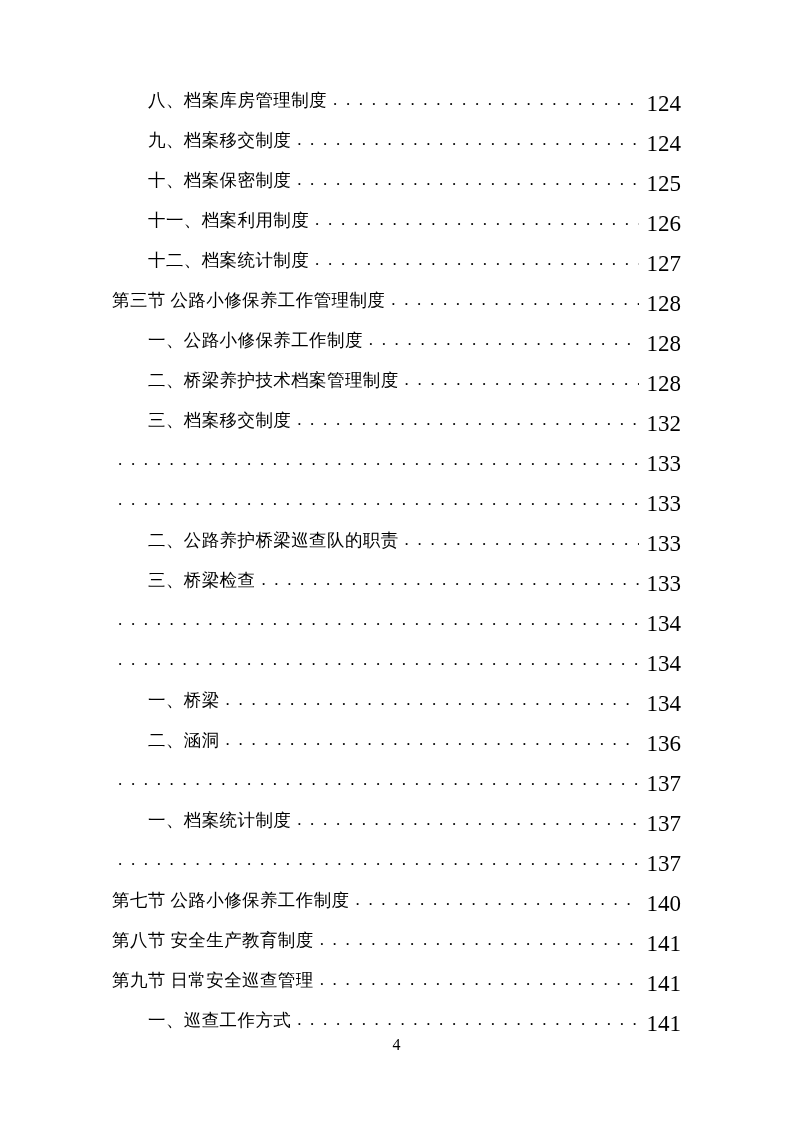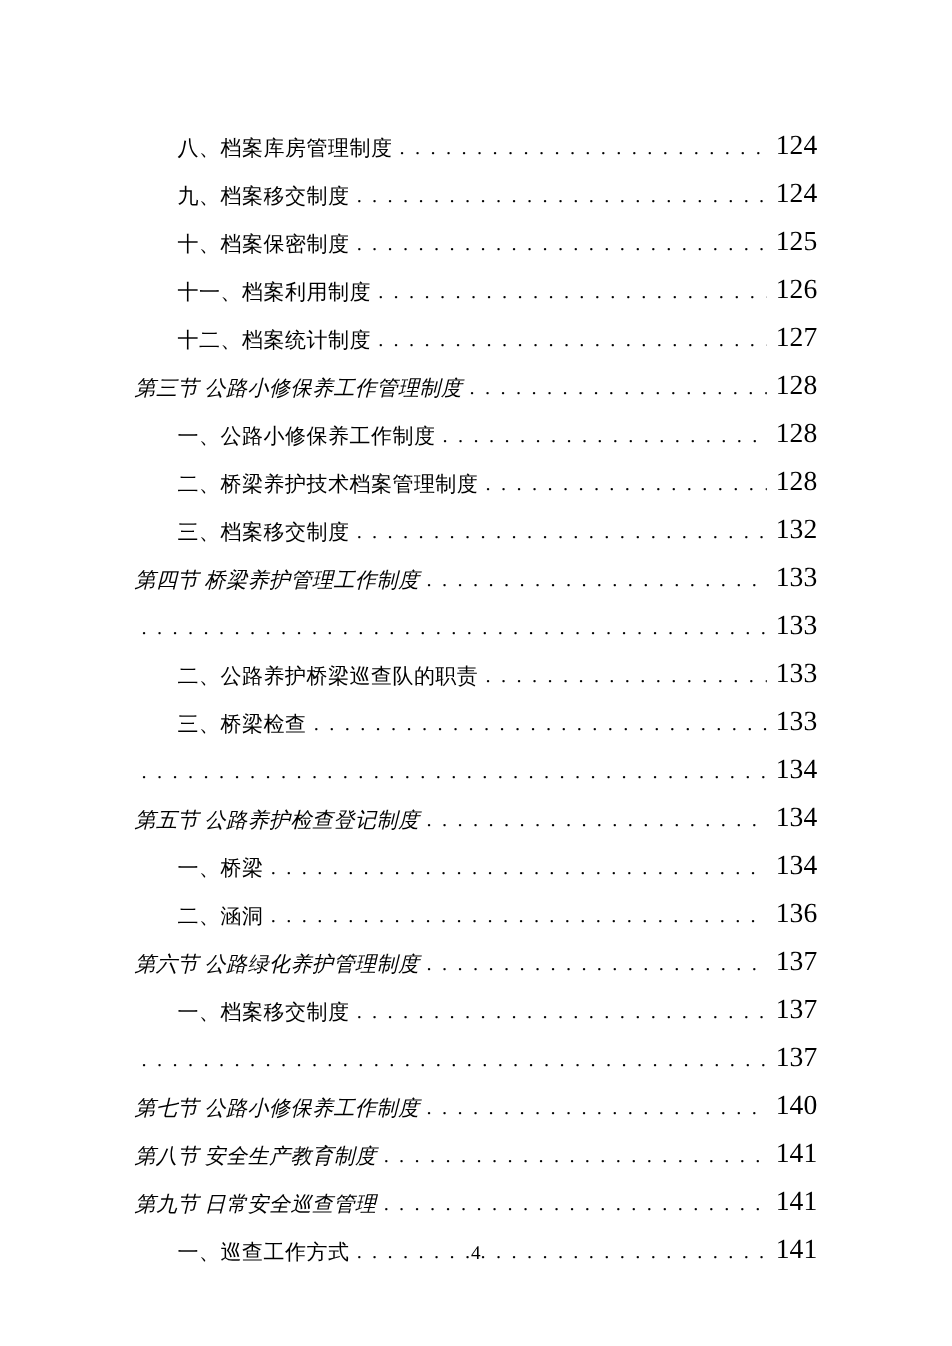--- a/index.html
+++ b/index.html
@@ -20,21 +20,21 @@
     width: 793px;
     height: 1122px;
     box-sizing: border-box;
     padding: 92px 112px 0 112px;
   }
   .toc {
     display: block;
   }
   .toc-entry {
     display: flex;
-    align-items: flex-end;
+    align-items: flex-start;
     font-size: 17.5px;
     line-height: 1.0;
     height: 40px;
     white-space: nowrap;
   }
   .toc-entry .label {
     flex: 0 0 auto;
     letter-spacing: 0.4px;
   }
   .toc-entry .leader {
@@ -49,21 +49,21 @@
     top: -1px;
   }
   .toc-entry .page-num {
     flex: 0 0 auto;
     width: 38px;
     text-align: right;
     font-family: "Liberation Serif", "DejaVu Serif", serif;
     font-size: 23px;
   }
   
-  .lvl-sec .label { margin-left: 0px; font-style: italic; }
+  .lvl-sec .label { margin-left: 0px; }
   .lvl-sub .label { margin-left: 36px; }
 
   .page-footer {
     position: absolute;
     left: 0;
     right: 0;
     bottom: 68px;
     text-align: center;
     font-size: 16px;
     font-family: "Liberation Serif", "DejaVu Serif", serif;
@@ -113,21 +113,20 @@
         <span class="label">二、桥梁养护技术档案管理制度</span>
         <span class="leader">. . . . . . . . . . . . . . . . . . . . . . . . . . . . . . . . . . . . . . . . . . . . . . . . . . . . . . . . . . . . . . . . . . . . . . . . . . . . . . . . . . . . . . . . . </span>
         <span class="page-num">128</span>
       </div>
       <div class="toc-entry lvl-sub">
         <span class="label">三、档案移交制度</span>
         <span class="leader">. . . . . . . . . . . . . . . . . . . . . . . . . . . . . . . . . . . . . . . . . . . . . . . . . . . . . . . . . . . . . . . . . . . . . . . . . . . . . . . . . . . . . . . . . </span>
         <span class="page-num">132</span>
       </div>
       <div class="toc-entry lvl-sec">
-        <span class="label">第四节 桥梁养护管理工作制度</span>
         <span class="leader">. . . . . . . . . . . . . . . . . . . . . . . . . . . . . . . . . . . . . . . . . . . . . . . . . . . . . . . . . . . . . . . . . . . . . . . . . . . . . . . . . . . . . . . . . </span>
         <span class="page-num">133</span>
       </div>
       <div class="toc-entry lvl-sub">
         <span class="leader">. . . . . . . . . . . . . . . . . . . . . . . . . . . . . . . . . . . . . . . . . . . . . . . . . . . . . . . . . . . . . . . . . . . . . . . . . . . . . . . . . . . . . . . . . </span>
         <span class="page-num">133</span>
       </div>
       <div class="toc-entry lvl-sub">
         <span class="label">二、公路养护桥梁巡查队的职责</span>
         <span class="leader">. . . . . . . . . . . . . . . . . . . . . . . . . . . . . . . . . . . . . . . . . . . . . . . . . . . . . . . . . . . . . . . . . . . . . . . . . . . . . . . . . . . . . . . . . </span>
@@ -136,41 +135,39 @@
       <div class="toc-entry lvl-sub">
         <span class="label">三、桥梁检查</span>
         <span class="leader">. . . . . . . . . . . . . . . . . . . . . . . . . . . . . . . . . . . . . . . . . . . . . . . . . . . . . . . . . . . . . . . . . . . . . . . . . . . . . . . . . . . . . . . . . </span>
         <span class="page-num">133</span>
       </div>
       <div class="toc-entry lvl-sub">
         <span class="leader">. . . . . . . . . . . . . . . . . . . . . . . . . . . . . . . . . . . . . . . . . . . . . . . . . . . . . . . . . . . . . . . . . . . . . . . . . . . . . . . . . . . . . . . . . </span>
         <span class="page-num">134</span>
       </div>
       <div class="toc-entry lvl-sec">
-        <span class="label">第五节 公路养护检查登记制度</span>
         <span class="leader">. . . . . . . . . . . . . . . . . . . . . . . . . . . . . . . . . . . . . . . . . . . . . . . . . . . . . . . . . . . . . . . . . . . . . . . . . . . . . . . . . . . . . . . . . </span>
         <span class="page-num">134</span>
       </div>
       <div class="toc-entry lvl-sub">
         <span class="label">一、桥梁</span>
         <span class="leader">. . . . . . . . . . . . . . . . . . . . . . . . . . . . . . . . . . . . . . . . . . . . . . . . . . . . . . . . . . . . . . . . . . . . . . . . . . . . . . . . . . . . . . . . . </span>
         <span class="page-num">134</span>
       </div>
       <div class="toc-entry lvl-sub">
         <span class="label">二、涵洞</span>
         <span class="leader">. . . . . . . . . . . . . . . . . . . . . . . . . . . . . . . . . . . . . . . . . . . . . . . . . . . . . . . . . . . . . . . . . . . . . . . . . . . . . . . . . . . . . . . . . </span>
         <span class="page-num">136</span>
       </div>
       <div class="toc-entry lvl-sec">
-        <span class="label">第六节 公路绿化养护管理制度</span>
         <span class="leader">. . . . . . . . . . . . . . . . . . . . . . . . . . . . . . . . . . . . . . . . . . . . . . . . . . . . . . . . . . . . . . . . . . . . . . . . . . . . . . . . . . . . . . . . . </span>
         <span class="page-num">137</span>
       </div>
       <div class="toc-entry lvl-sub">
-        <span class="label">一、档案移交制度</span>
+        <span class="label">一、档案统计制度</span>
         <span class="leader">. . . . . . . . . . . . . . . . . . . . . . . . . . . . . . . . . . . . . . . . . . . . . . . . . . . . . . . . . . . . . . . . . . . . . . . . . . . . . . . . . . . . . . . . . </span>
         <span class="page-num">137</span>
       </div>
       <div class="toc-entry lvl-sub">
         <span class="leader">. . . . . . . . . . . . . . . . . . . . . . . . . . . . . . . . . . . . . . . . . . . . . . . . . . . . . . . . . . . . . . . . . . . . . . . . . . . . . . . . . . . . . . . . . </span>
         <span class="page-num">137</span>
       </div>
       <div class="toc-entry lvl-sec">
         <span class="label">第七节 公路小修保养工作制度</span>
         <span class="leader">. . . . . . . . . . . . . . . . . . . . . . . . . . . . . . . . . . . . . . . . . . . . . . . . . . . . . . . . . . . . . . . . . . . . . . . . . . . . . . . . . . . . . . . . . </span>

